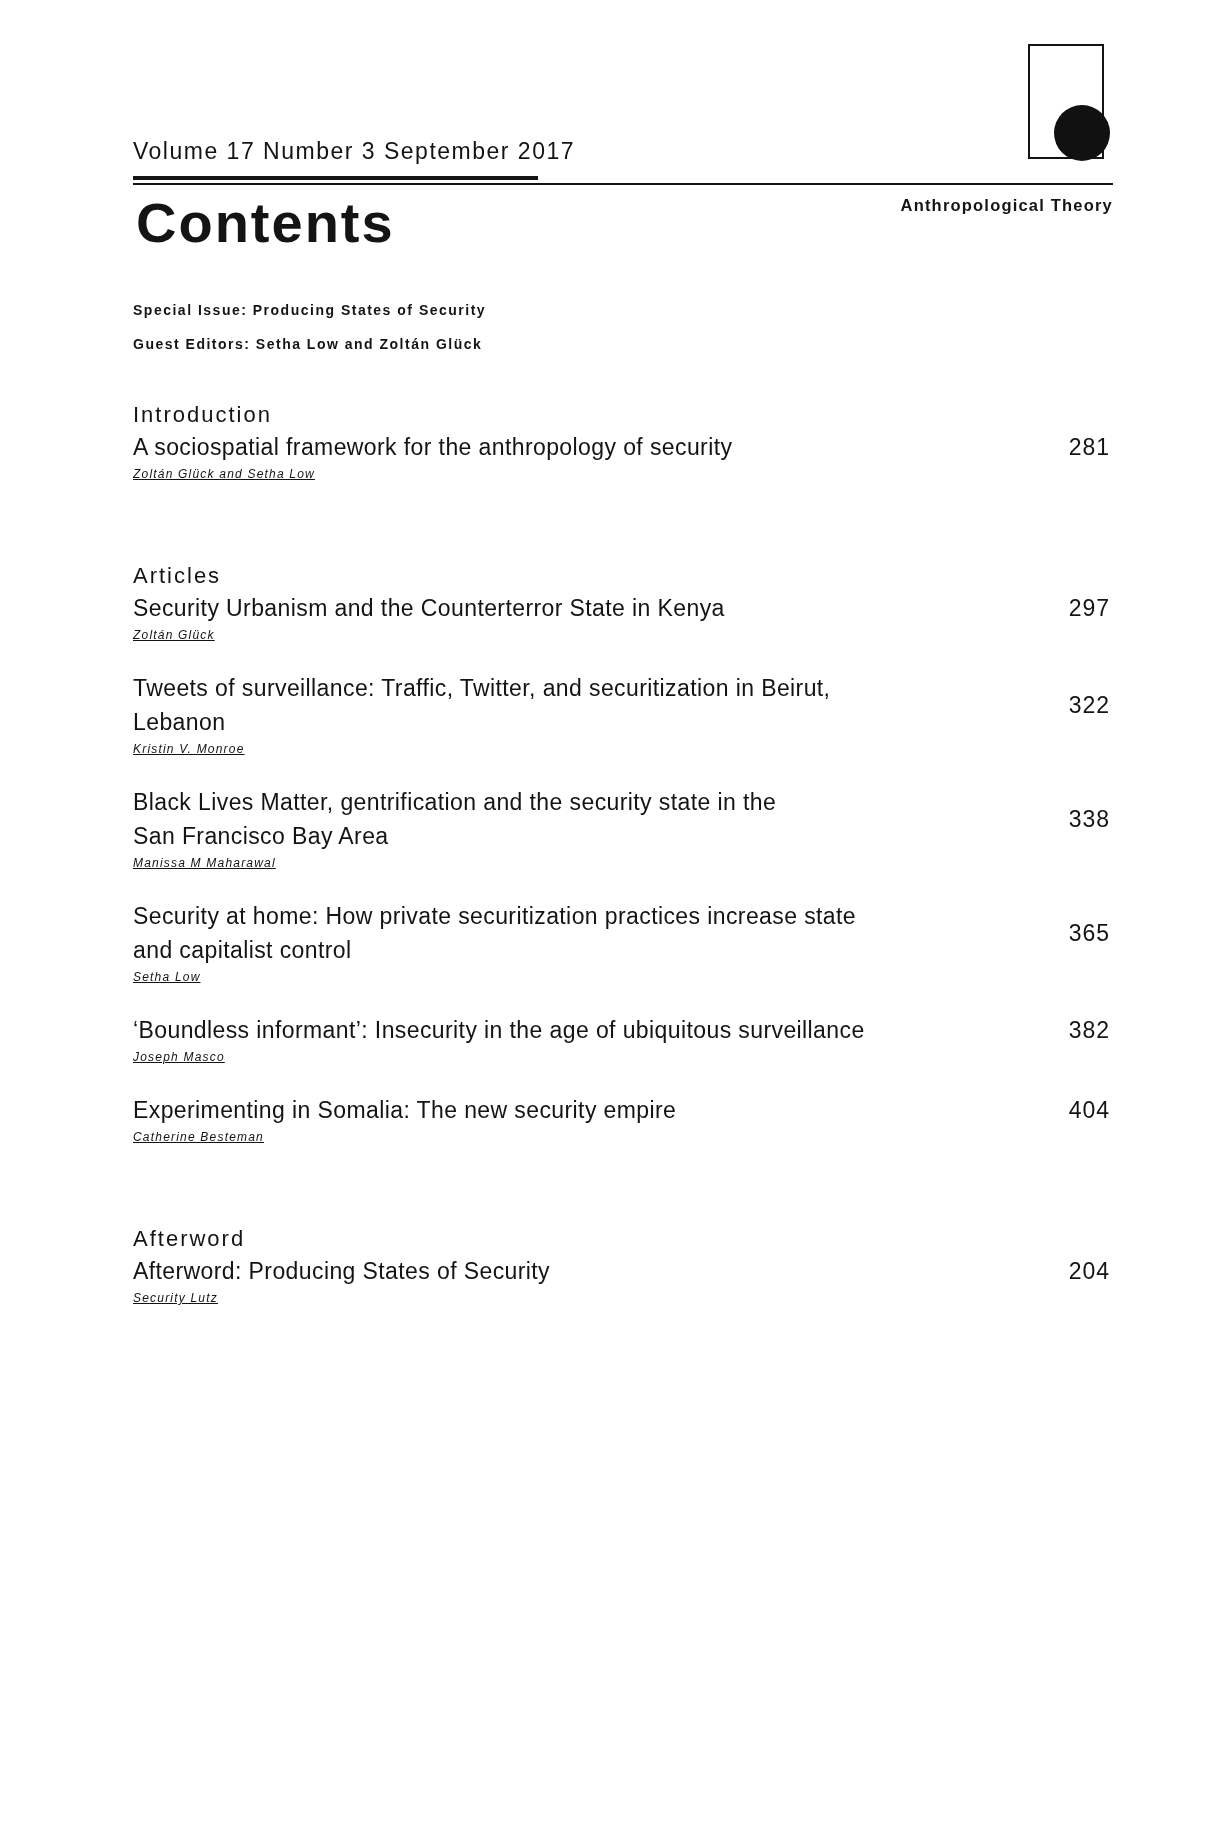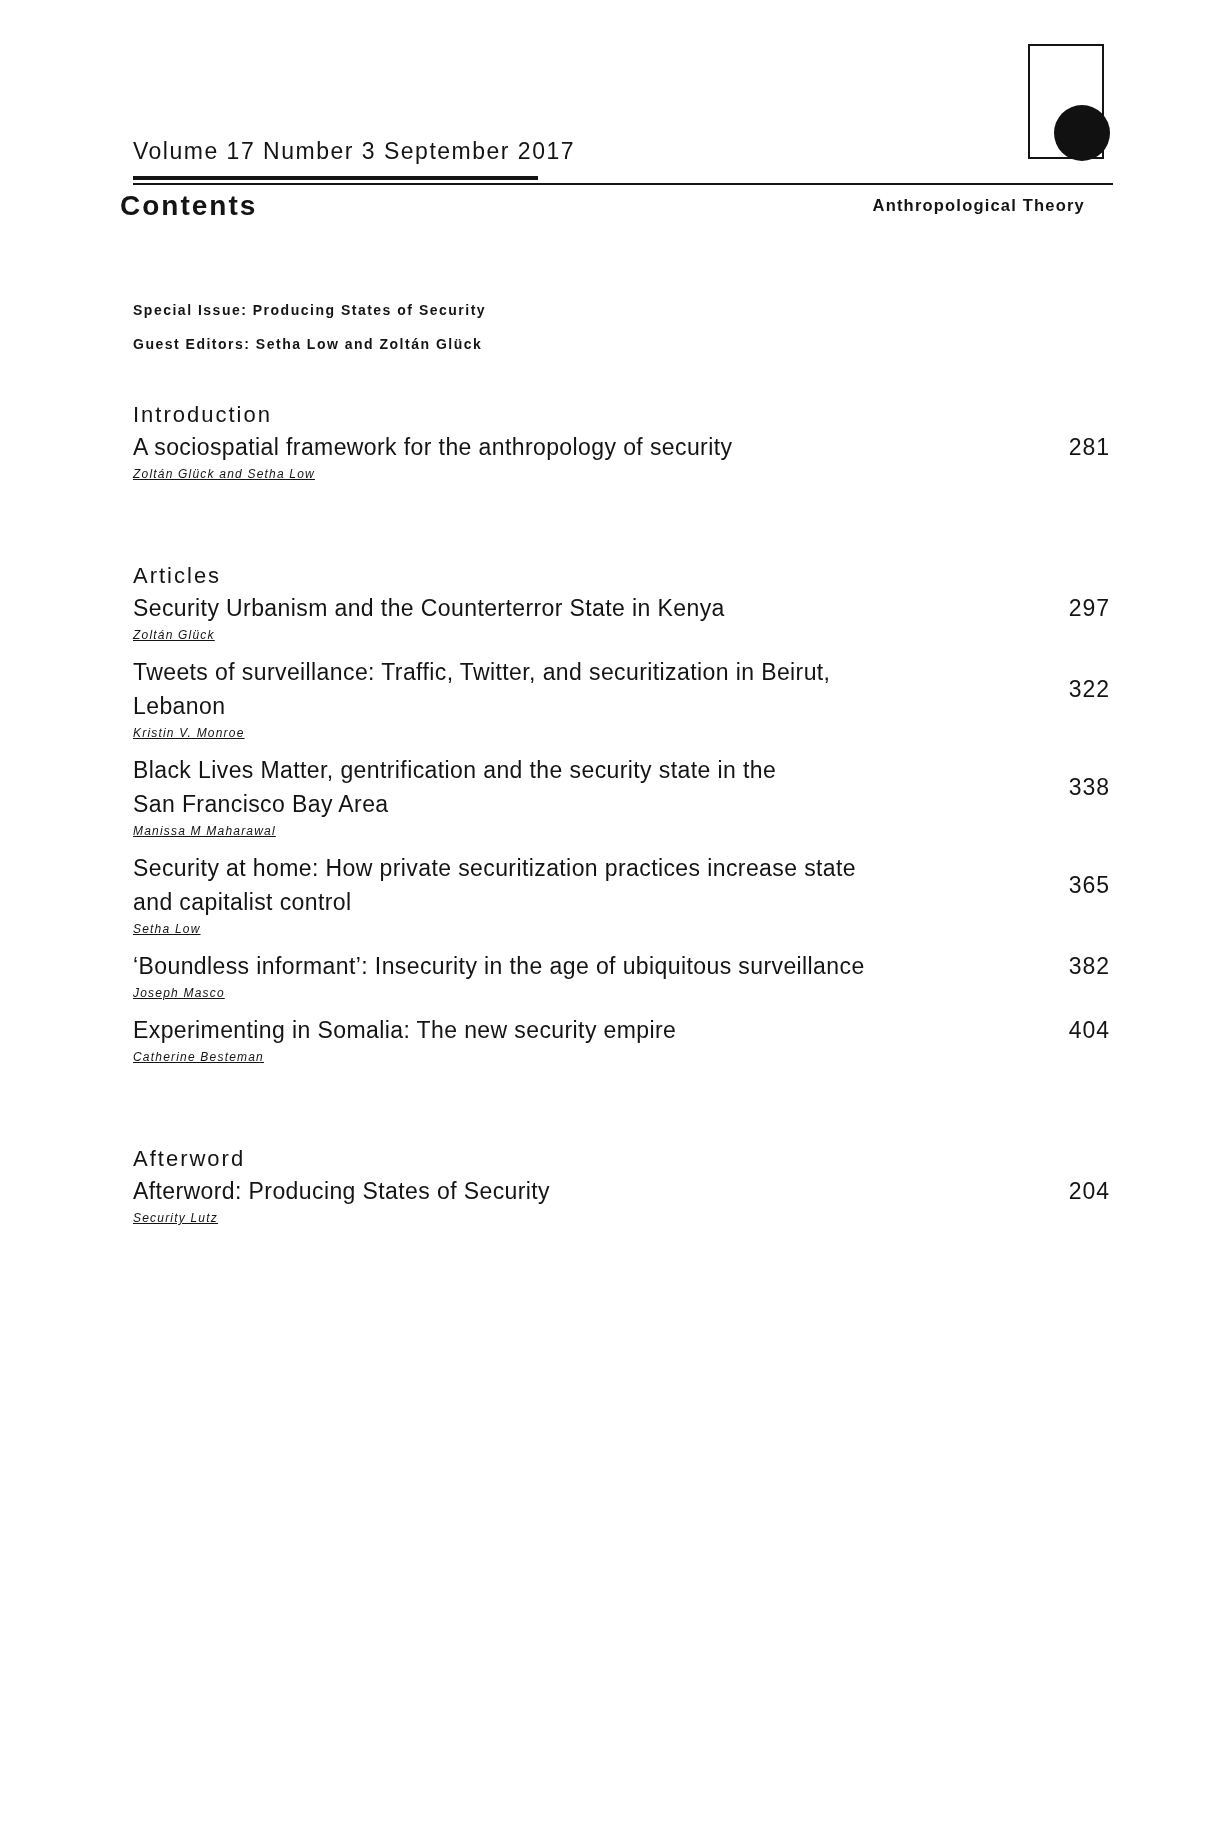--- a/index.html
+++ b/index.html
@@ -38,31 +38,31 @@
   .rule-thick {
     position: absolute;
     left: 133px;
     top: 176px;
     width: 405px;
     height: 4px;
     background: #141414;
   }
   .contents-title {
     position: absolute;
-    left: 120px;
+    left: 136px;
     top: 190px;
-    font-size: 28px;
+    font-size: 56px;
     font-weight: bold;
     letter-spacing: 2px;
     color: #141414;
     text-align: right;
   }
   .journal-name {
     position: absolute;
-    left: 672px;
+    left: 700px;
     width: 413px;
     top: 196px;
     text-align: right;
     font-size: 16.5px;
     font-weight: bold;
     letter-spacing: 1.2px;
     color: #141414;
     white-space: nowrap;
   }
   .logo {
@@ -105,21 +105,21 @@
   .section.after-entries {
     margin-top: 76px;
   }
   .section-heading {
     font-size: 22px;
     font-weight: normal;
     letter-spacing: 2px;
     line-height: 31px;
   }
   .entry + .entry {
-    margin-top: 10px;
+    margin-top: 26px;
   }
   .entry-row {
     display: flex;
     justify-content: space-between;
     align-items: center;
   }
   .entry-title {
     font-size: 23px;
     letter-spacing: 0.4px;
     line-height: 34px;

